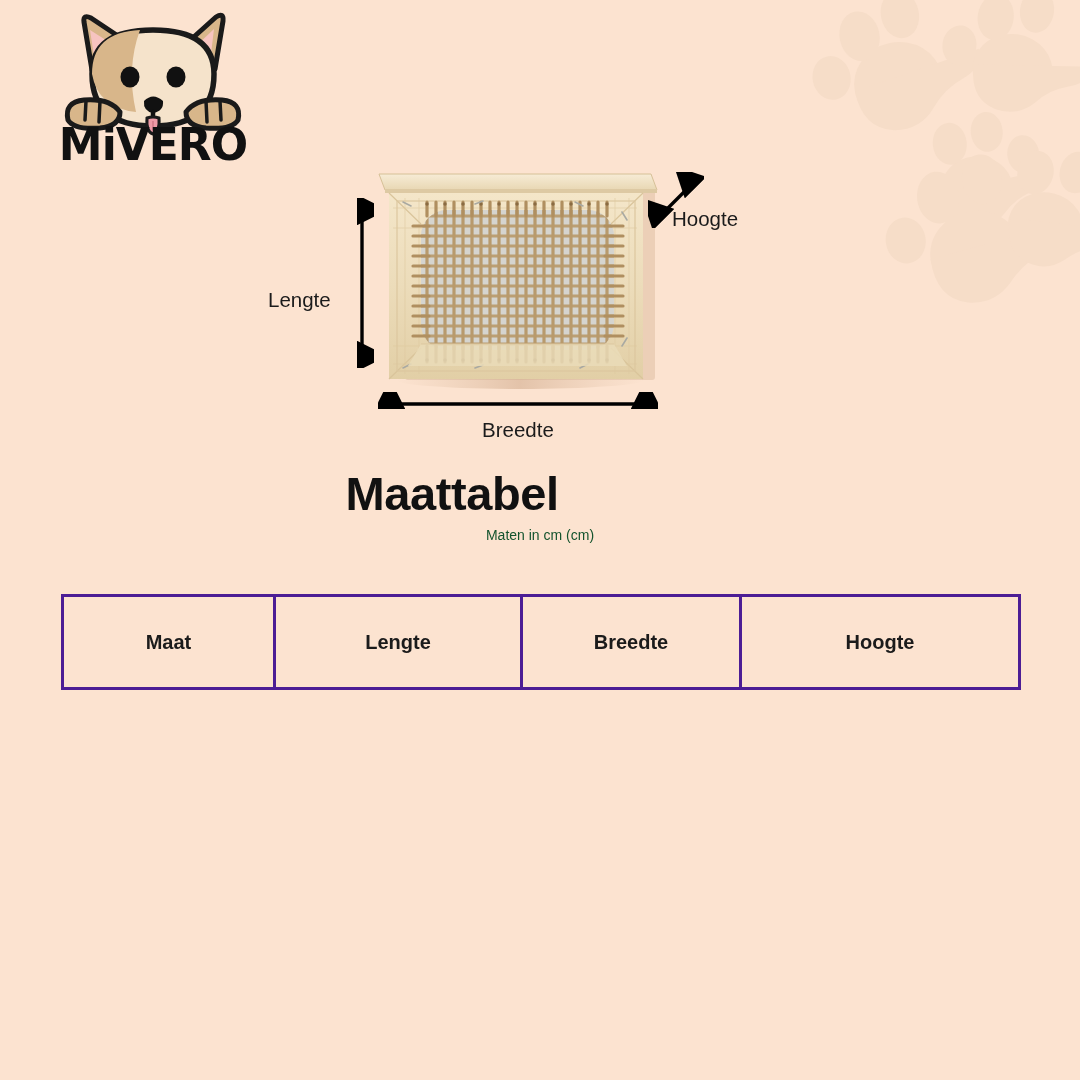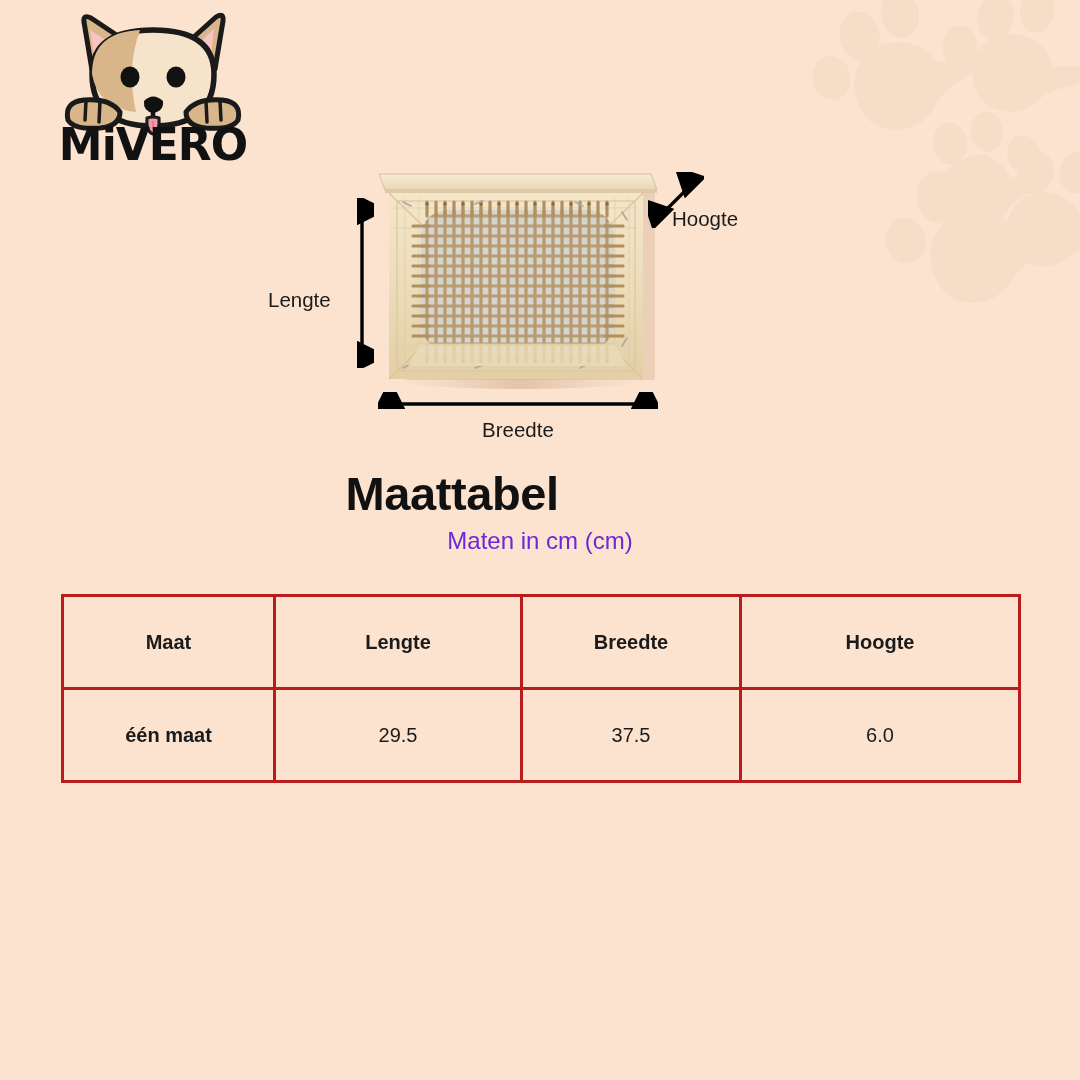--- a/index.html
+++ b/index.html
@@ -69,35 +69,35 @@
     font-weight: bold;
     color: #111111;
     letter-spacing: -0.4px;
   }
   #chart-subtitle {
     position: absolute;
     top: 527px;
     left: 0;
     width: 1080px;
     text-align: center;
-    font-size: 24px;
-    color: #6d28d9;
+    font-size: 14px;
+    color: #14532d;
   }
 
   
   #size-table {
     position: absolute;
     left: 61px;
     top: 594px;
     width: 957px;
     border-collapse: collapse;
     table-layout: fixed;
   }
   #size-table td {
-    border: 3px solid #b91c1c;
+    border: 3px solid #4c1d95;
     text-align: center;
     font-size: 20px;
     color: #1b1b1b;
     height: 88px;
   }
   #size-table .th-cell {
     font-weight: bold;
   }
   #size-table .row-head {
     font-weight: bold;
@@ -349,20 +349,14 @@
       <col class="c2">
       <col class="c3">
   </colgroup>
   <tbody>
     <tr>
       <td class="th-cell">Maat</td>
       <td class="th-cell">Lengte</td>
       <td class="th-cell">Breedte</td>
       <td class="th-cell">Hoogte</td>
     </tr>
-    <tr>
-      <td class="row-head">één maat</td>
-      <td>29.5</td>
-      <td>37.5</td>
-      <td>6.0</td>
-    </tr>
   </tbody>
 </table>
 
 </body></html>

